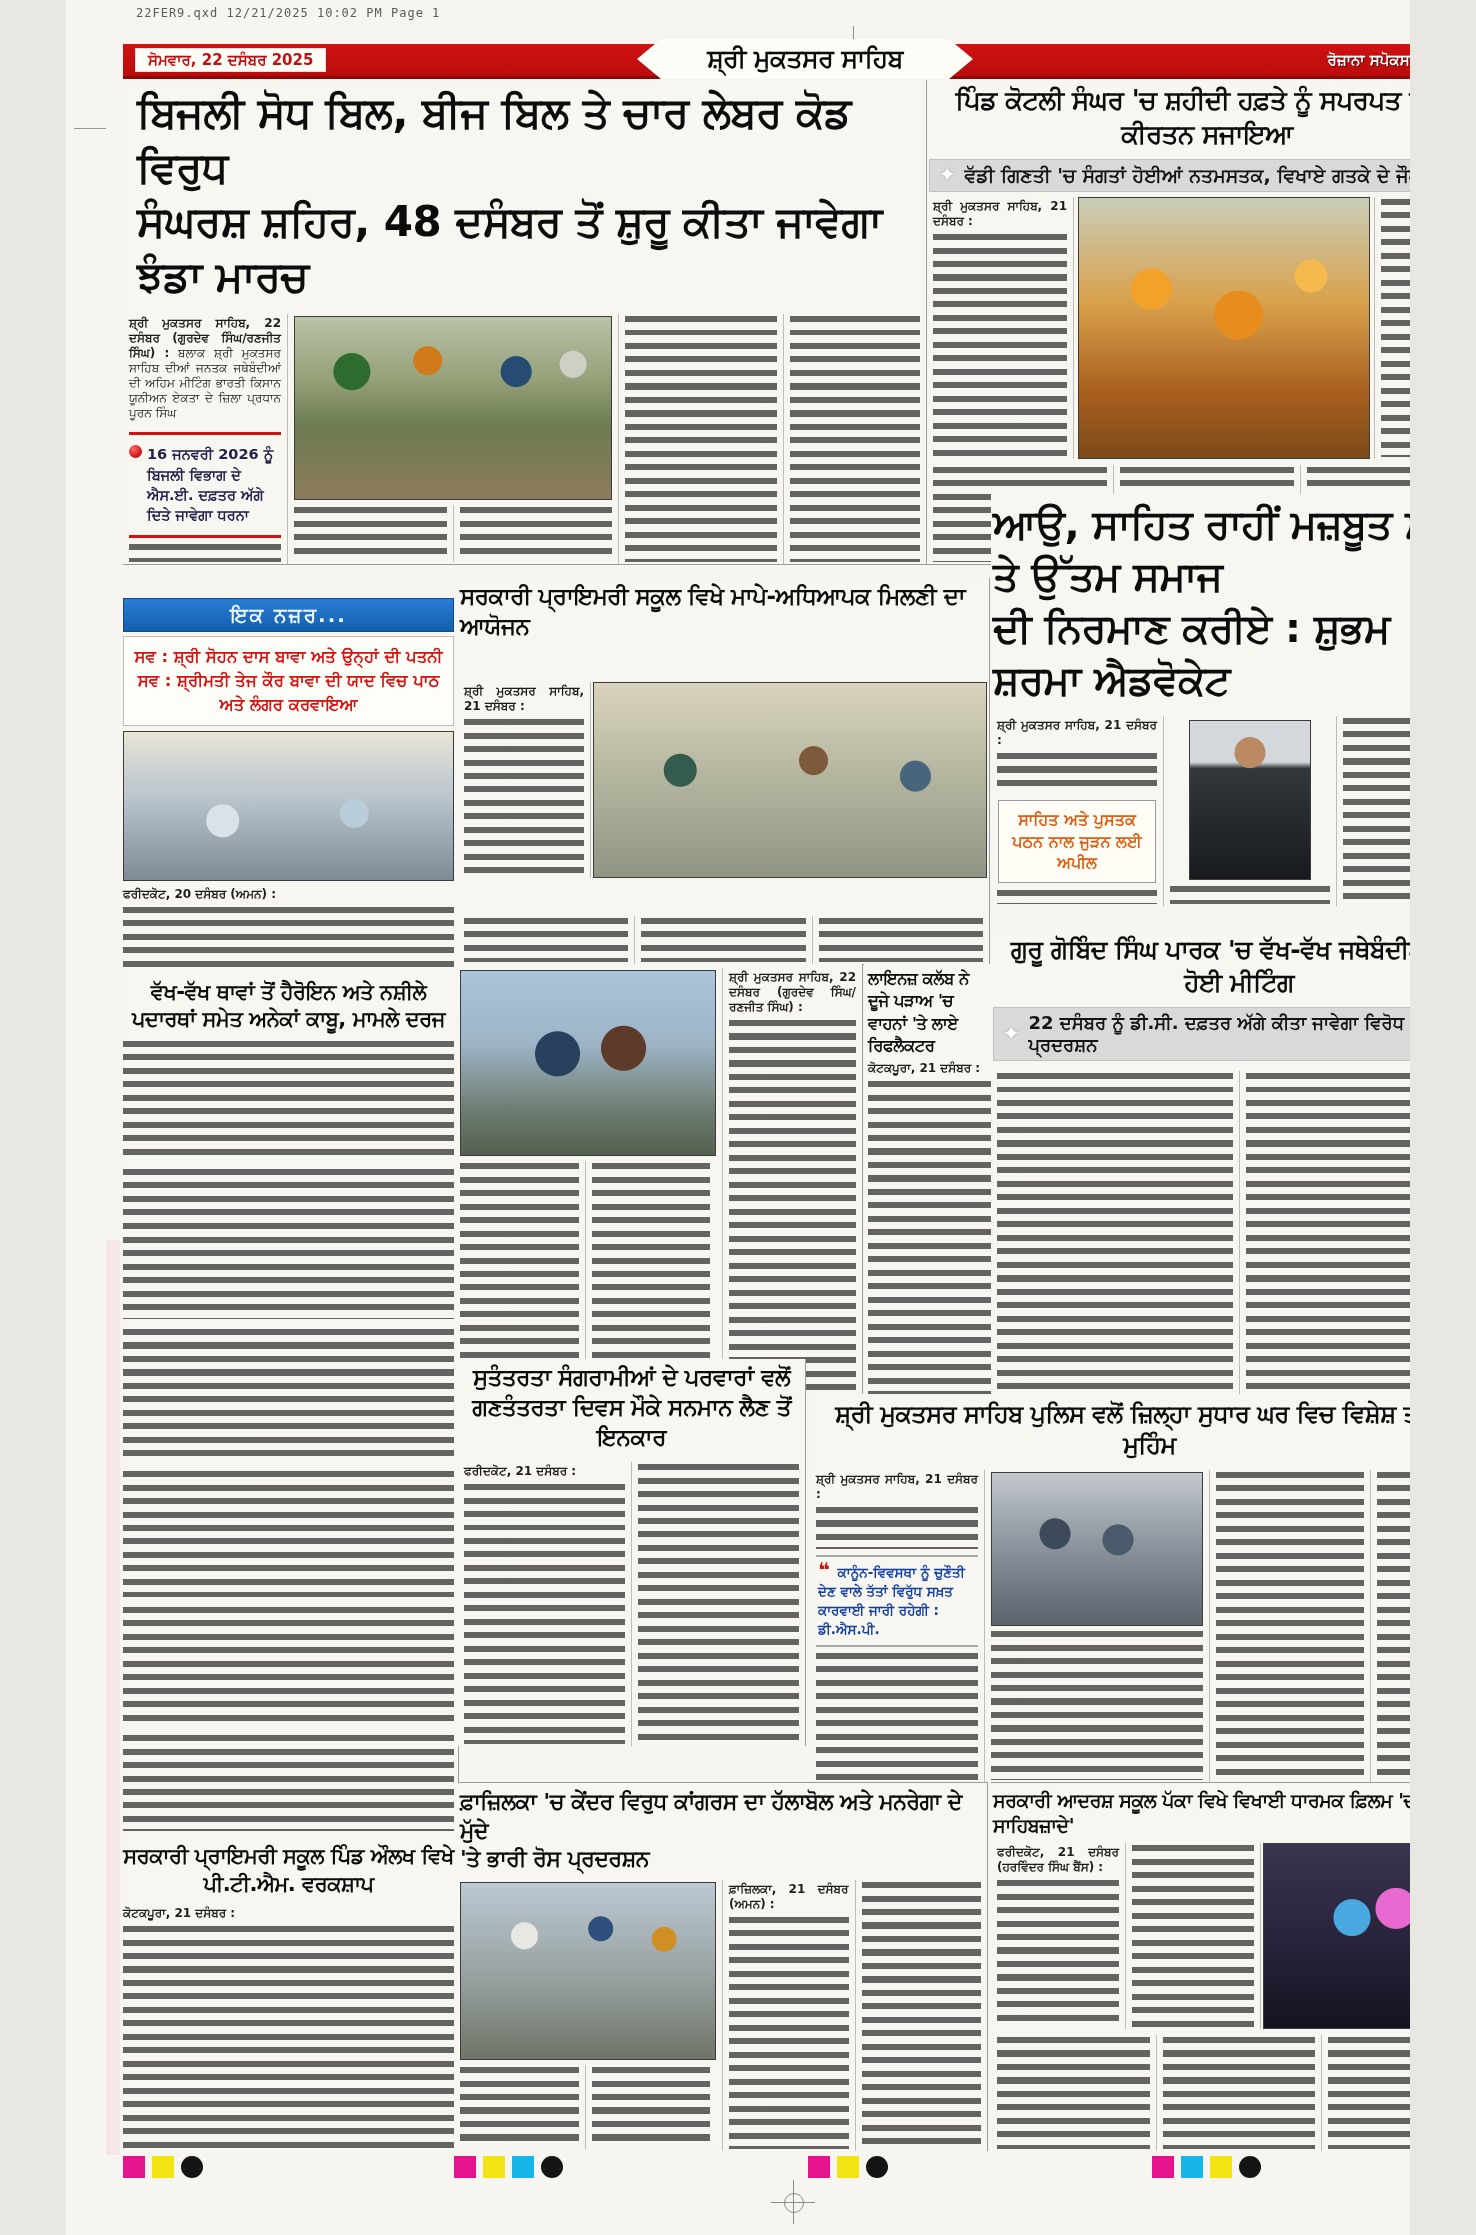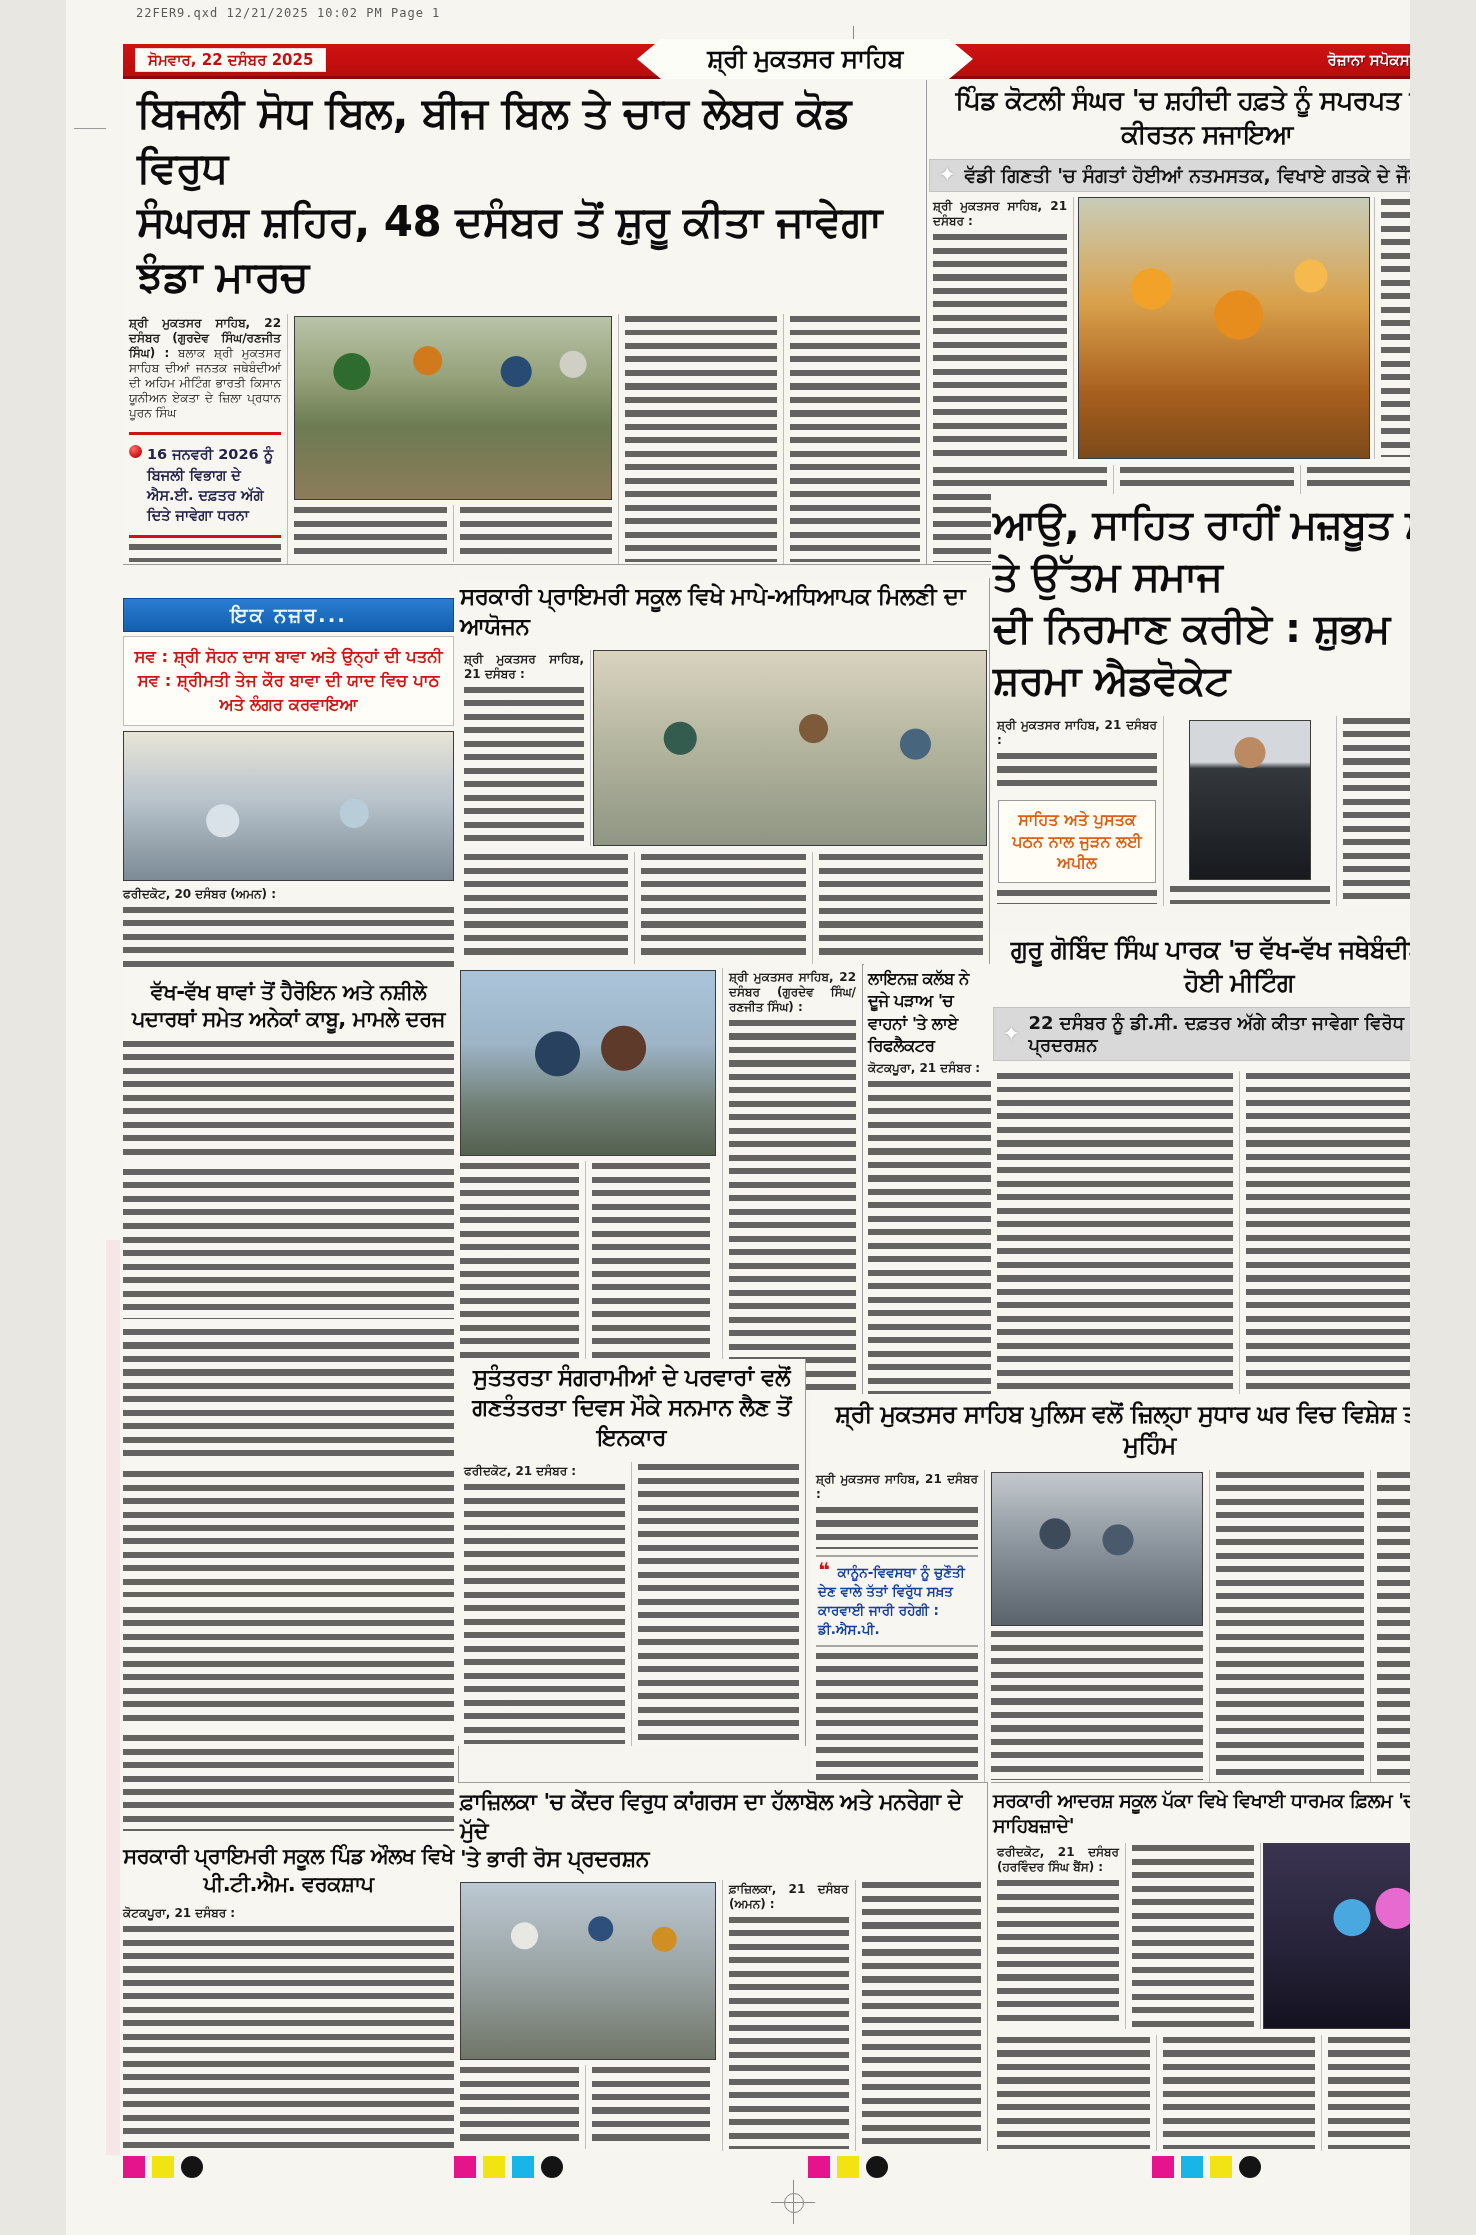--- a/index.html
+++ b/index.html
@@ -261,21 +261,21 @@
     <div class="greek" style="height:150px;margin-top:10px;"></div>
     <div class="greek" style="height:132px;margin-top:10px;"></div>
     <div class="greek" style="height:126px;margin-top:10px;"></div>
     <div class="greek" style="height:118px;margin-top:10px;"></div>
     <div class="greek" style="height:96px;margin-top:10px;"></div>
     <h3 class="hl centerhead" style="font-size:21px;margin:12px 0 8px;">ਸਰਕਾਰੀ ਪ੍ਰਾਇਮਰੀ ਸਕੂਲ ਪਿੰਡ ਔਲਖ ਵਿਖੇ ਪੀ.ਟੀ.ਐਮ. ਵਰਕਸ਼ਾਪ</h3>
     <p class="bodytext"><span class="dateline">ਕੋਟਕਪੂਰਾ, 21 ਦਸੰਬਰ :</span></p>
     <div class="greek grow"></div>
   </aside>
 
-  <section class="art" style="left:392px;top:578px;width:531px;height:386px;border-right:1px solid #9b9b9b;border-bottom:1px solid #9b9b9b;">
+  <section class="art" style="left:392px;top:578px;width:531px;height:386px;border-right:1px solid #9b9b9b;border-bottom:1px solid #9b9b9b;gap:32px;">
     <h2 class="hl" style="font-size:23px;padding:4px 2px;">ਸਰਕਾਰੀ ਪ੍ਰਾਇਮਰੀ ਸਕੂਲ ਵਿਖੇ ਮਾਪੇ-ਅਧਿਆਪਕ ਮਿਲਣੀ ਦਾ ਆਯੋਜਨ</h2>
     <div class="cols" style="height:196px;margin-top:4px;">
       <div class="col" style="width:120px;">
         <p class="bodytext"><span class="dateline">ਸ਼੍ਰੀ ਮੁਕਤਸਰ ਸਾਹਿਬ, 21 ਦਸੰਬਰ :</span></p>
         <div class="greek grow"></div>
       </div>
       <div class="col last" style="flex:1;padding:0 2px;">
         <div class="photo photo-ptm grow"></div>
       </div>
     </div>

